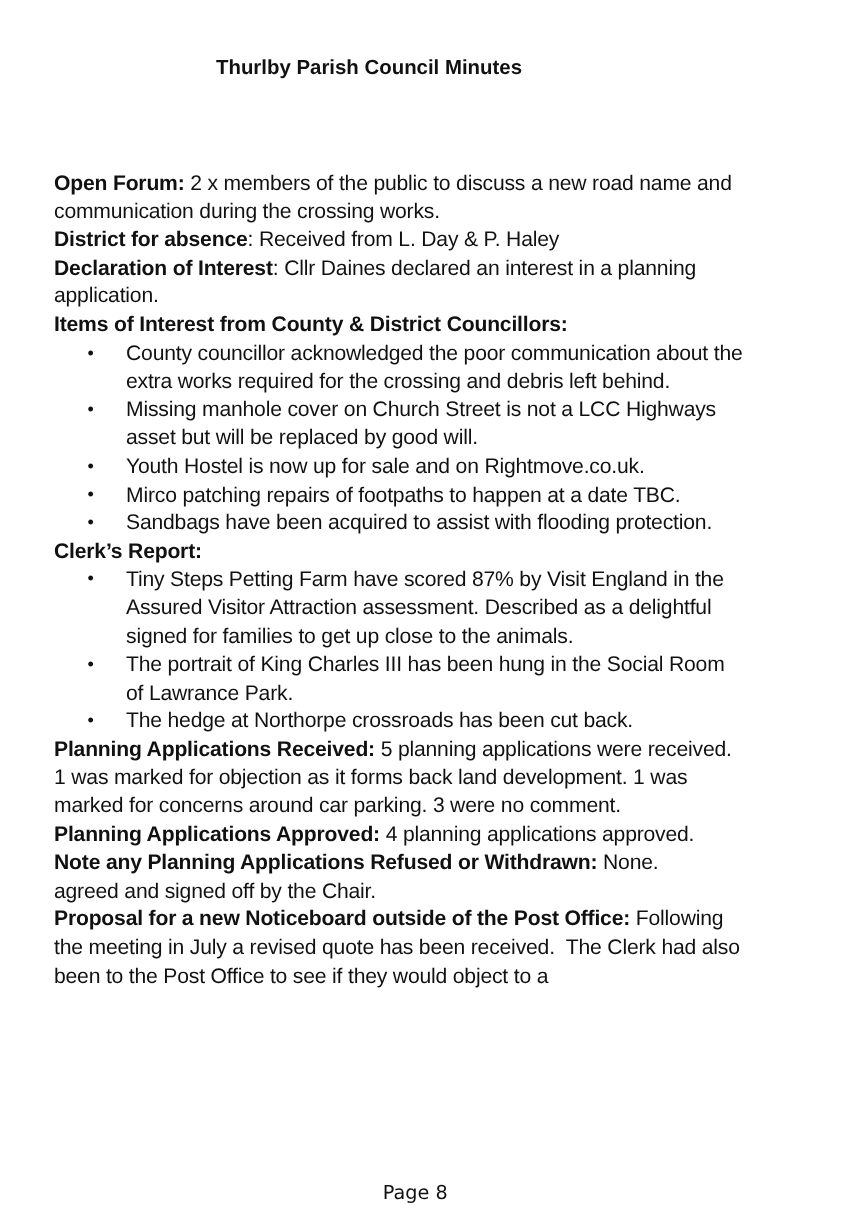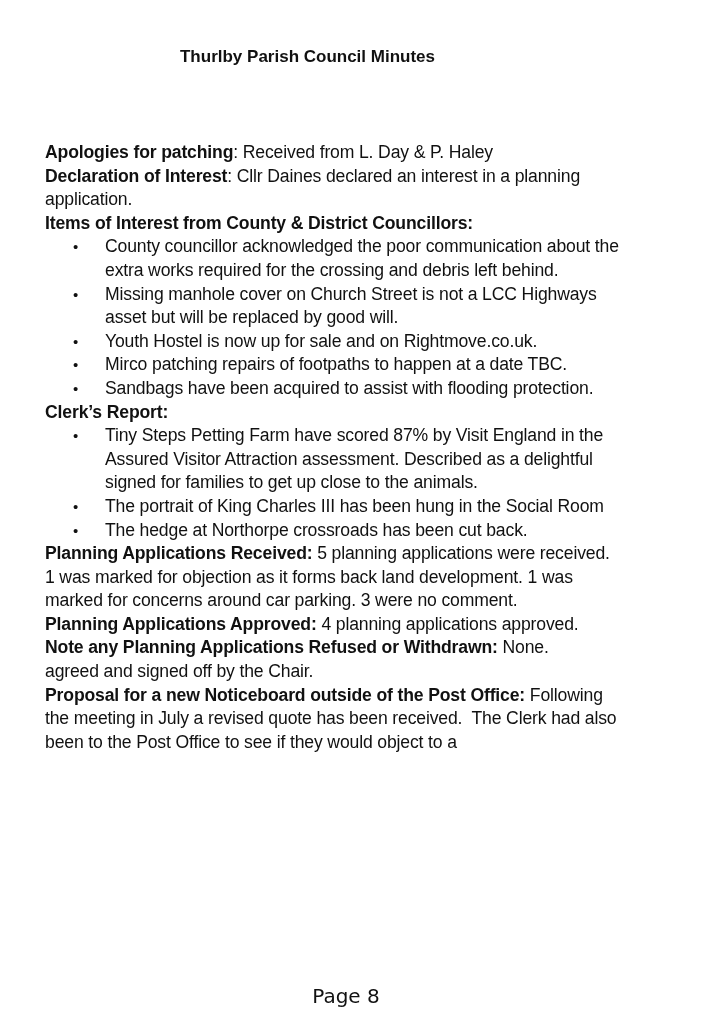--- a/index.html
+++ b/index.html
@@ -17,35 +17,39 @@
   }
   .line { white-space: nowrap; }
   b { font-weight: bold; }
   ul { list-style: none; margin: 0; padding: 0; }
   li { position: relative; padding-left: 60px; }
   .bullet {
     position: absolute; left: 28px; top: 0; font-size: 15px;
   }
   .footer {
     position: absolute; left: 0; width: 692px; top: 984px;
-    text-align: center; font-family: "DejaVu Sans", sans-serif; font-size: 20px;
+    text-align: center; font-family: "DejaVu Sans", sans-serif; font-size: 16px;
   }
 </style>
 </head>
 <body>
 
 <div class="title">
   <div>Thurlby Parish Council Minutes</div>
 </div>
 
 <div class="body">
 
+  <div>
+    <div class="line"><b>Open Forum:</b><span> 2 x members of the public to discuss a new road name and</span></div>
+    <div class="line">communication during the crossing works.</div>
+  </div>
 
   <div>
-    <div class="line"><b>Apologies for patching</b><span>: Received from L. Day &amp; P. Haley</span></div>
+    <div class="line"><b>District for absence</b><span>: Received from L. Day &amp; P. Haley</span></div>
   </div>
 
   <div>
     <div class="line"><b>Declaration of Interest</b><span>: Cllr Daines declared an interest in a planning</span></div>
     <div class="line">application.</div>
   </div>
 
   <div>
     <div class="line"><b>Items of Interest from County &amp; District Councillors:</b></div>
     <ul>
@@ -79,20 +83,21 @@
     <ul>
       <li>
         <span class="bullet">•</span>
         <div class="line">Tiny Steps Petting Farm have scored 87% by Visit England in the</div>
         <div class="line">Assured Visitor Attraction assessment. Described as a delightful</div>
         <div class="line">signed for families to get up close to the animals.</div>
       </li>
       <li>
         <span class="bullet">•</span>
         <div class="line">The portrait of King Charles III has been hung in the Social Room</div>
+        <div class="line">of Lawrance Park.</div>
       </li>
       <li>
         <span class="bullet">•</span>
         <div class="line">The hedge at Northorpe crossroads has been cut back.</div>
       </li>
     </ul>
   </div>
 
   <div>
     <div class="line"><b>Planning Applications Received:</b><span> 5 planning applications were received.</span></div>

